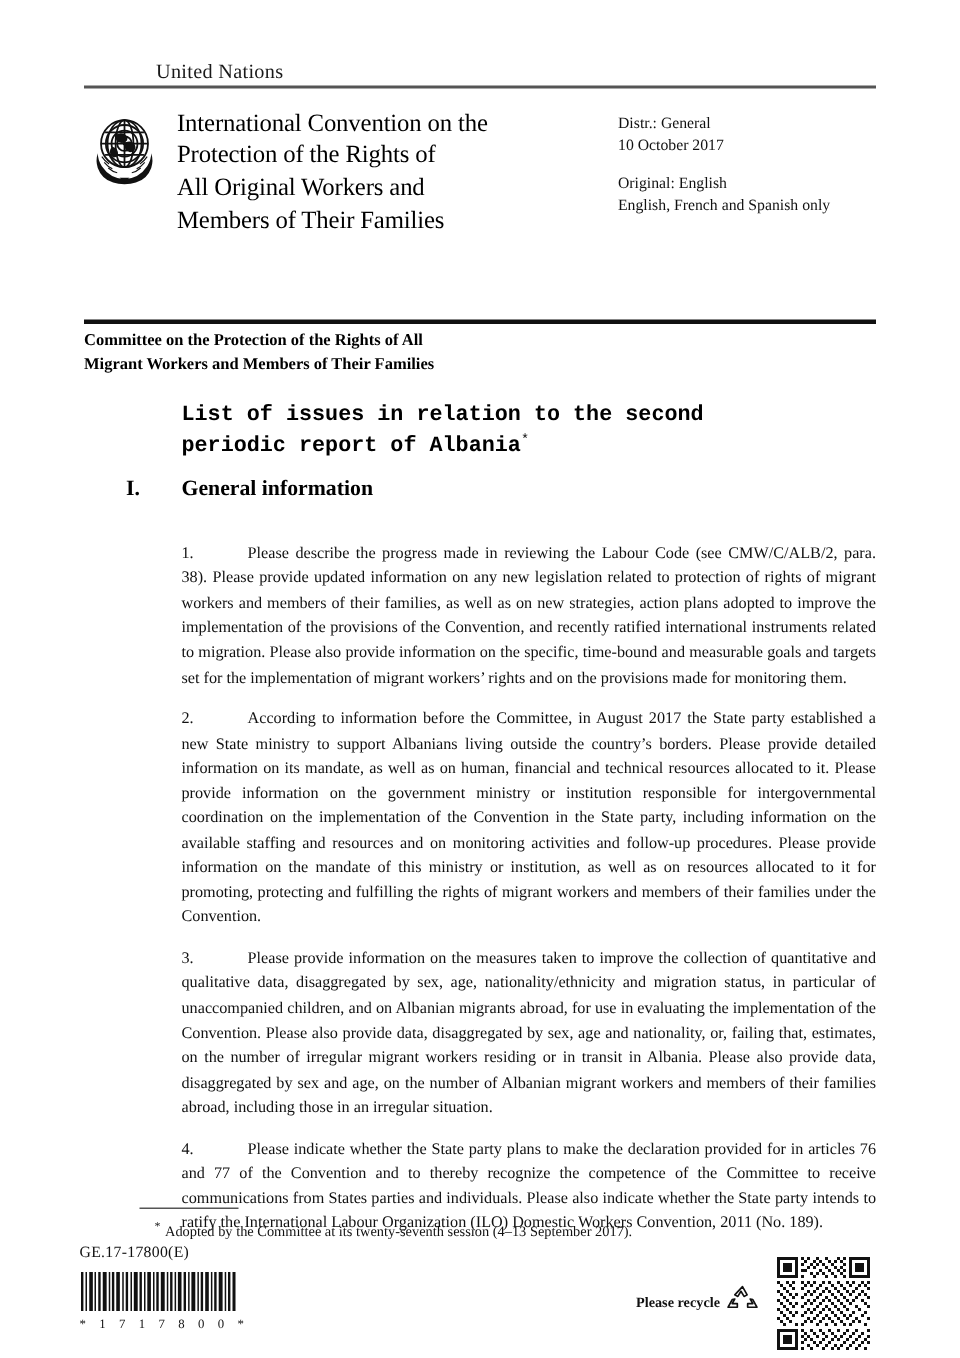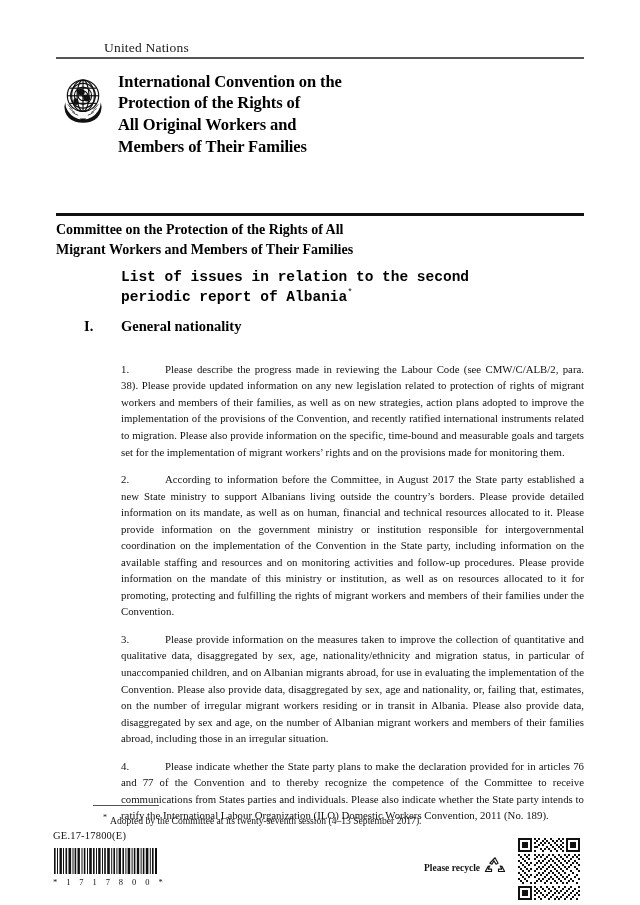--- a/index.html
+++ b/index.html
@@ -80,21 +80,21 @@
   .emblem {
     width: 62px;
     flex: 0 0 62px;
     padding-top: 2px;
   }
   .emblem svg { display: block; }
 
   .conv-title {
     flex: 1 1 auto;
     font-family: "Liberation Serif", serif;
-    font-weight: bold;
+    font-weight: normal;
     font-size: 16.5px;
     line-height: 1.32;
     letter-spacing: -0.1px;
     padding-top: 1px;
     color: #000;
   }
   .distr-block {
     flex: 0 0 172px;
     padding-top: 6px;
     font-family: "Liberation Serif", serif;
@@ -115,21 +115,21 @@
   }
 
   
   .committee {
     position: absolute;
     left: 56px;
     top: 220px;
     width: 528px;
     font-family: "Liberation Serif", serif;
     font-weight: bold;
-    font-size: 14px;
+    font-size: 11px;
     line-height: 1.42;
     color: #000;
   }
 
   
   .doc-title {
     position: absolute;
     left: 121px;
     top: 268px;
     width: 400px;
@@ -306,37 +306,44 @@
         </svg>
       </div>
 
       <div class="conv-title">
         <div>International Convention on the</div>
         <div>Protection of the Rights of</div>
         <div>All Original Workers and</div>
         <div>Members of Their Families</div>
       </div>
 
+      <div class="distr-block">
+        <div>Distr.: General</div>
+        <div>10 October 2017</div>
+        <div class="distr-gap"></div>
+        <div>Original: English</div>
+        <div>English, French and Spanish only</div>
+      </div>
     </div>
   </div>
 
   <div class="rule-thick-2"></div>
 
   <div class="committee">
     <div>Committee on the Protection of the Rights of All</div>
     <div>Migrant Workers and Members of Their Families</div>
   </div>
 
   <div class="doc-title">
     <span>List of issues in relation to the second periodic report of Albania</span><span class="fn-star">*</span>
   </div>
 
   <div class="section-heading">
     <span class="section-num">I.</span>
-    <span>General nationality</span>
+    <span>General information</span>
   </div>
 
   <div class="body-col">
     <p class="para"><span class="pnum">1.</span><span>Please describe the progress made in reviewing the Labour Code (see CMW/C/ALB/2, para. 38). Please provide updated information on any new legislation related to protection of rights of migrant workers and members of their families, as well as on new strategies, action plans adopted to improve the implementation of the provisions of the Convention, and recently ratified international instruments related to migration. Please also provide information on the specific, time-bound and measurable goals and targets set for the implementation of migrant workers’ rights and on the provisions made for monitoring them.</span></p>
     <p class="para"><span class="pnum">2.</span><span>According to information before the Committee, in August 2017 the State party established a new State ministry to support Albanians living outside the country’s borders. Please provide detailed information on its mandate, as well as on human, financial and technical resources allocated to it. Please provide information on the government ministry or institution responsible for intergovernmental coordination on the implementation of the Convention in the State party, including information on the available staffing and resources and on monitoring activities and follow-up procedures. Please provide information on the mandate of this ministry or institution, as well as on resources allocated to it for promoting, protecting and fulfilling the rights of migrant workers and members of their families under the Convention.</span></p>
     <p class="para"><span class="pnum">3.</span><span>Please provide information on the measures taken to improve the collection of quantitative and qualitative data, disaggregated by sex, age, nationality/ethnicity and migration status, in particular of unaccompanied children, and on Albanian migrants abroad, for use in evaluating the implementation of the Convention. Please also provide data, disaggregated by sex, age and nationality, or, failing that, estimates, on the number of irregular migrant workers residing or in transit in Albania. Please also provide data, disaggregated by sex and age, on the number of Albanian migrant workers and members of their families abroad, including those in an irregular situation.</span></p>
     <p class="para"><span class="pnum">4.</span><span>Please indicate whether the State party plans to make the declaration provided for in articles 76 and 77 of the Convention and to thereby recognize the competence of the Committee to receive communications from States parties and individuals. Please also indicate whether the State party intends to ratify the International Labour Organization (ILO) Domestic Workers Convention, 2011 (No. 189).</span></p>
   </div>
 
   <div class="fn-rule"></div>

